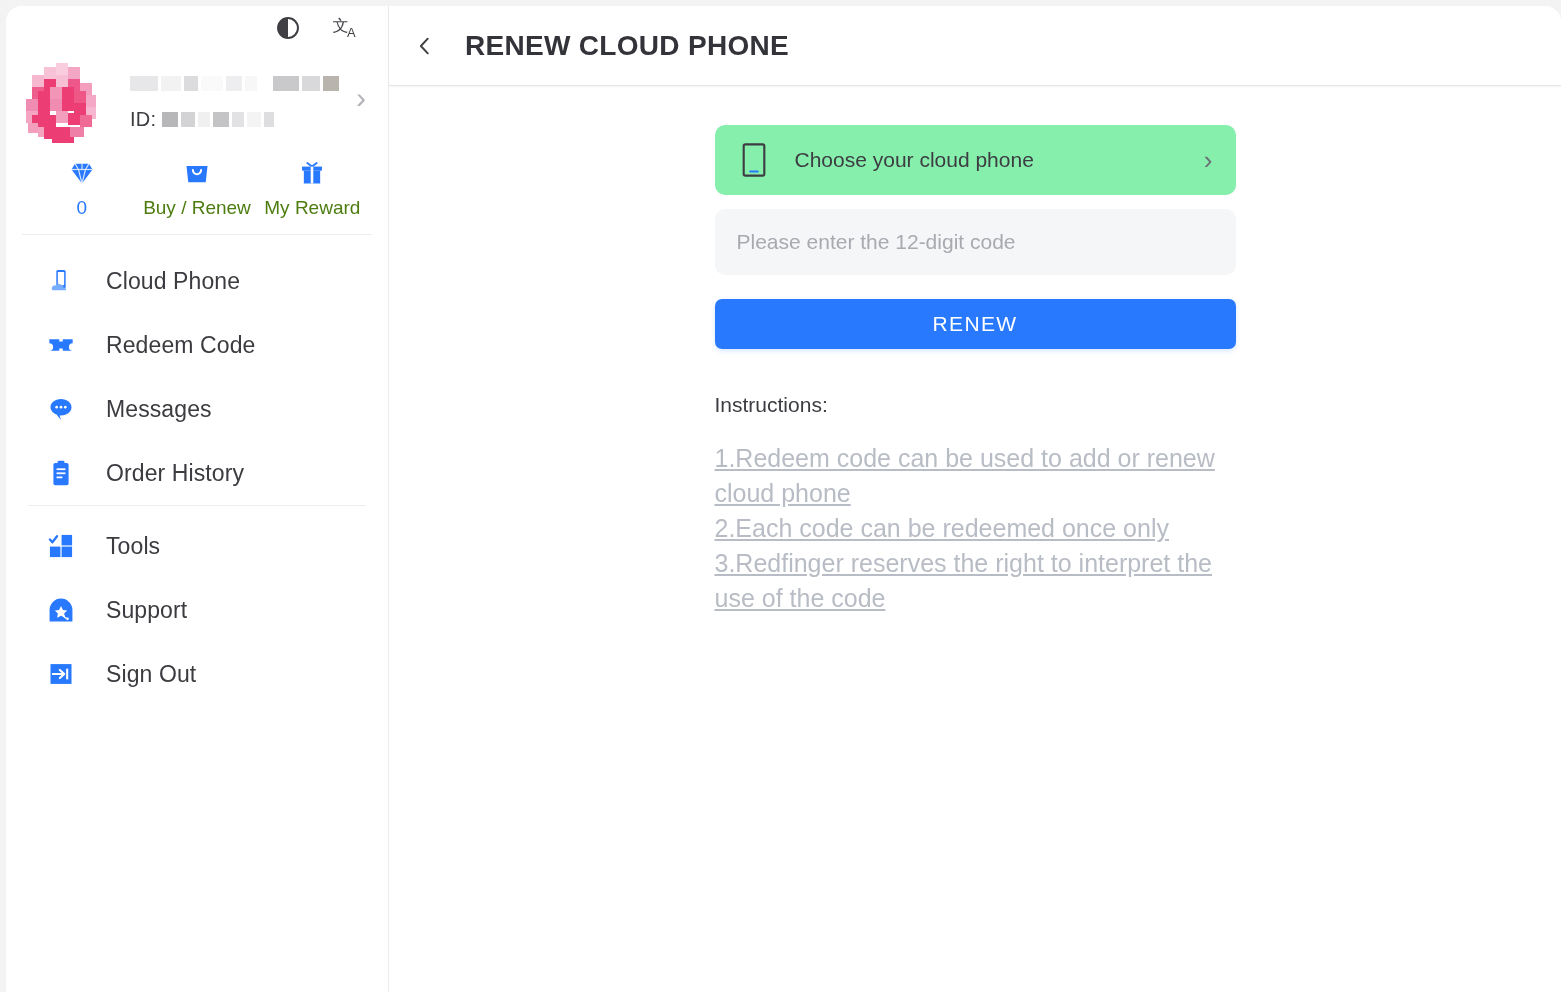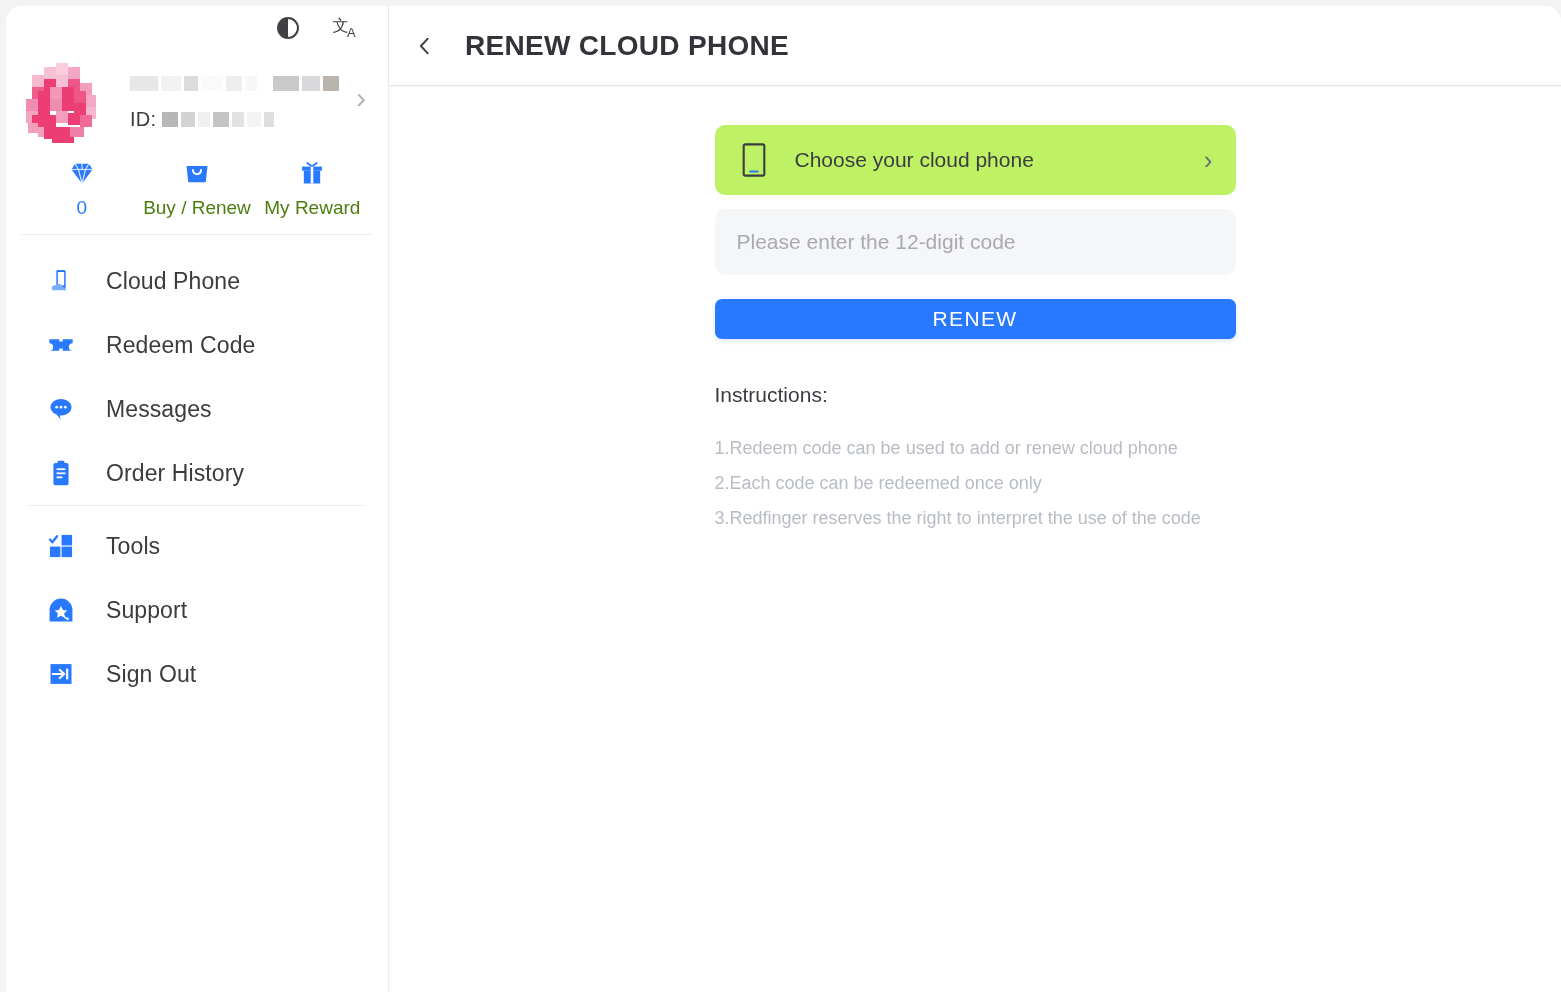--- a/index.html
+++ b/index.html
@@ -150,21 +150,21 @@
     flex: 1;
     padding-top: 39px;
     display: flex;
     flex-direction: column;
     align-items: center;
   }
   .form-wrap { width: 521px; }
 
   .select-card {
     height: 70px;
-    background: #bef264;
+    background: #86efac;
     border-radius: 10px;
     display: flex;
     align-items: center;
     padding: 0 23px 0 27px;
     cursor: pointer;
   }
   .select-card .phone-ico { width: 26px; flex: 0 0 26px; display:flex; align-items:center;}
   .select-card .sc-label {
     flex: 1;
     font-size: 21px;
@@ -184,43 +184,44 @@
     font-family: "Liberation Sans", sans-serif;
     font-size: 21px;
     color: #3c3c42;
     outline: none;
   }
   .code-input::placeholder { color: #a9a9b0; }
 
   .renew-btn {
     margin-top: 24px;
     width: 100%;
-    height: 40px;
+    height: 50px;
     background: #2979ff;
     border: none;
     border-radius: 7px;
     color: #ffffff;
     font-family: "Liberation Sans", sans-serif;
     font-size: 21px;
     letter-spacing: 1.4px;
     cursor: pointer;
     box-shadow: 0 2px 5px rgba(41,121,255,0.18);
   }
 
   .instructions-title {
     margin-top: 44px;
     font-size: 21px;
     color: #3c3c42;
   }
   .instructions-list { margin-top: 24px; }
   .instructions-list li {
     list-style: none;
-    font-size: 18px;
+    font-size: 25px;
     color: #b8bcc4;
     line-height: 35px;
+    text-decoration: underline;
   }
 </style>
 </head>
 <body>
 
 <div class="app-window">
 
   <aside class="sidebar">
 
     <div class="sidebar-topbar">

